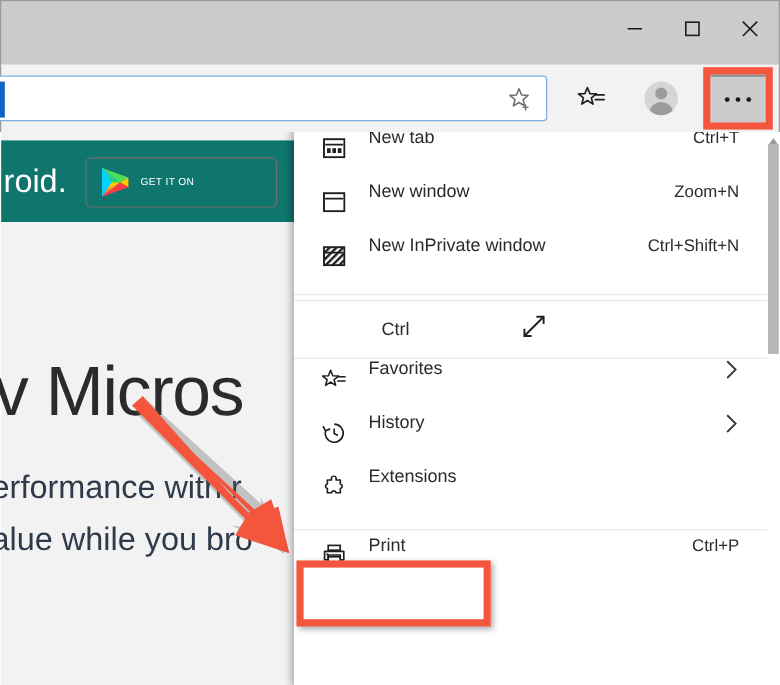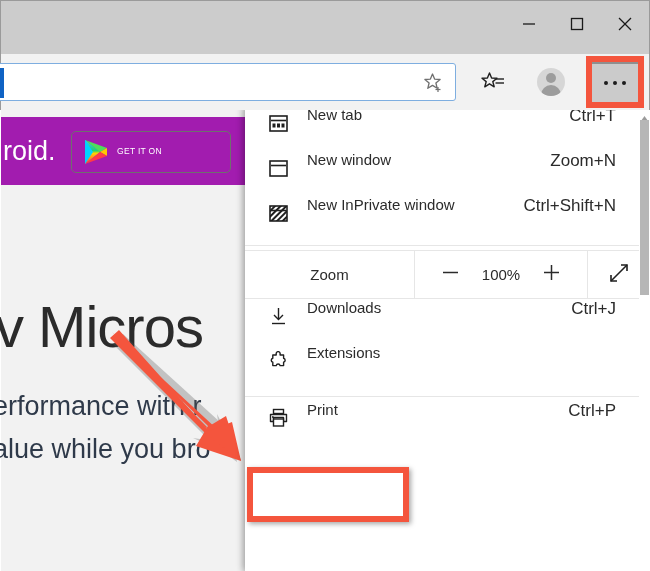--- a/index.html
+++ b/index.html
@@ -77,21 +77,21 @@
   .dots-highlight {
     position: absolute; left: 586px; top: 56px; width: 58px; height: 52px;
     border: 6px solid #f4553d;
     pointer-events: none;
   }
 
   
   .page { position: absolute; left: 1px; top: 110px; width: 648px; height: 461px; background: #f2f2f2; }
   .promo-bar {
     position: absolute; left: 0; top: 7px; width: 244px; height: 68px;
-    background: #a21caf;
+    background: #0f766e;
   }
   .promo-text {
     position: absolute; left: 2px; top: 19px;
     font-size: 27px; color: #ffffff;
     font-family: "Liberation Sans", sans-serif;
   }
   .gp-badge {
     position: absolute; left: 70px; top: 14px; width: 160px; height: 42px;
     border: 1px solid #6f6f6f; border-radius: 5px;
     display: flex; align-items: center; padding-left: 12px; gap: 9px;
@@ -133,21 +133,21 @@
   .mi-icon {
     width: 34px; min-width: 34px; height: 34px;
     display: flex; align-items: center; justify-content: center;
     color: #1f1f1f;
   }
   .mi-label {
     margin-left: 12px; font-size: 15px; color: #2b2b2b;
     font-family: "Liberation Sans", sans-serif;
   }
   .mi-accel {
-    margin-left: auto; font-size: 17px; color: #2b2b2b;
+    margin-left: auto; font-size: 14px; color: #2b2b2b;
   }
   .mi-chev { margin-left: auto; display: flex; align-items: center; color: #3a3a3a; }
 
   .menu-sep { height: 1px; background: #e6e6e6; margin: 4px 0; }
 
   
   .zoom-row {
     position: relative; height: 49px; display: flex; align-items: stretch;
     border-top: 1px solid #e6e6e6; border-bottom: 1px solid #e6e6e6;
   }
@@ -274,59 +274,64 @@
           <line x1="2" y1="5.5" x2="17" y2="5.5" stroke="#1f1f1f" stroke-width="1.6"></line>
         </svg>
       </span>
       <span class="mi-label">New InPrivate window</span>
       <span class="mi-accel">Ctrl+Shift+N</span>
     </div>
 
     <div class="menu-sep"></div>
 
     <div class="zoom-row">
-      <div class="zoom-label-cell">Zoom</div>
-      <div class="zoom-ctrl-cell">
-        <span>
-          <svg width="17" height="17" viewBox="0 0 17 17">
-            <line x1="1" y1="8.5" x2="16" y2="8.5" stroke="#2b2b2b" stroke-width="1.5"></line>
-          </svg>
-        </span>
-        <span class="zoom-pct">100%</span>
-        <span>
-          <svg width="17" height="17" viewBox="0 0 17 17">
-            <line x1="1" y1="8.5" x2="16" y2="8.5" stroke="#2b2b2b" stroke-width="1.5"></line>
-            <line x1="8.5" y1="1" x2="8.5" y2="16" stroke="#2b2b2b" stroke-width="1.5"></line>
-          </svg>
-        </span>
-      </div>
+      <div class="zoom-label-cell">Ctrl</div>
       <div class="zoom-full-cell">
         <span>
           <svg width="22" height="22" viewBox="0 0 22 22">
             <line x1="3" y1="19" x2="19" y2="3" stroke="#1f1f1f" stroke-width="1.6"></line>
             <polyline points="13,3 19,3 19,9" fill="none" stroke="#1f1f1f" stroke-width="1.6"></polyline>
             <polyline points="9,19 3,19 3,13" fill="none" stroke="#1f1f1f" stroke-width="1.6"></polyline>
           </svg>
         </span>
       </div>
     </div>
 
-
-
-    <div class="mi">
-      <span class="mi-icon">
-        <svg width="19" height="20" viewBox="0 0 19 20">
-          <line x1="9.5" y1="2" x2="9.5" y2="13" stroke="#1f1f1f" stroke-width="1.4"></line>
-          <polyline points="5,9 9.5,13.5 14,9" fill="none" stroke="#1f1f1f" stroke-width="1.4"></polyline>
-          <line x1="3" y1="17.5" x2="16" y2="17.5" stroke="#1f1f1f" stroke-width="1.4"></line>
-        </svg>
-      </span>
-      <span class="mi-label">Downloads</span>
-      <span class="mi-accel">Ctrl+J</span>
-    </div>
+    <div class="mi">
+      <span class="mi-icon">
+        <svg width="21" height="19" viewBox="0 0 21 19">
+          <path d="M7.5 1.5 L9.3 6.2 L14.2 6.4 L10.4 9.4 L11.7 14.1 L7.5 11.4 L3.3 14.1 L4.6 9.4 L0.9 6.4 L5.7 6.2 Z" fill="none" stroke="#1f1f1f" stroke-width="1.3" stroke-linejoin="round"></path>
+          <line x1="13.5" y1="7" x2="20" y2="7" stroke="#1f1f1f" stroke-width="1.3"></line>
+          <line x1="13" y1="10.5" x2="20" y2="10.5" stroke="#1f1f1f" stroke-width="1.3"></line>
+        </svg>
+      </span>
+      <span class="mi-label">Favorites</span>
+      <span class="mi-chev">
+        <svg width="12" height="18" viewBox="0 0 12 18">
+            <polyline points="2,2 9,9 2,16" fill="none" stroke="#3a3a3a" stroke-width="1.6"></polyline>
+          </svg>
+      </span>
+    </div>
+
+    <div class="mi">
+      <span class="mi-icon">
+        <svg width="21" height="20" viewBox="0 0 21 20">
+          <path d="M10.5 2.5 A7.5 7.5 0 1 1 3.4 7.6" fill="none" stroke="#1f1f1f" stroke-width="1.4"></path>
+          <polyline points="1.2,4.2 3.3,8.0 7.2,6.4" fill="none" stroke="#1f1f1f" stroke-width="1.4"></polyline>
+          <polyline points="10.5,6 10.5,10.2 13.6,12" fill="none" stroke="#1f1f1f" stroke-width="1.4"></polyline>
+        </svg>
+      </span>
+      <span class="mi-label">History</span>
+      <span class="mi-chev">
+        <svg width="12" height="18" viewBox="0 0 12 18">
+            <polyline points="2,2 9,9 2,16" fill="none" stroke="#3a3a3a" stroke-width="1.6"></polyline>
+          </svg>
+      </span>
+    </div>
+
 
 
     <div class="mi" style="height:48px;">
       <span class="mi-icon">
         <svg width="21" height="21" viewBox="0 0 21 21">
           <path d="M8.2 2.2 a2 2 0 0 1 3.9 0 l0 1.8 3.5 0 0 3.3 a2 2 0 0 1 0 3.9 l0 3.4 -3.5 0 a2 2 0 0 0 -3.9 0 l-3.4 0 0 -3.4 a2 2 0 0 1 0 -3.9 l0 -3.3 3.4 0 z" fill="none" stroke="#1f1f1f" stroke-width="1.4" stroke-linejoin="round"></path>
         </svg>
       </span>
       <span class="mi-label">Extensions</span>
     </div>

